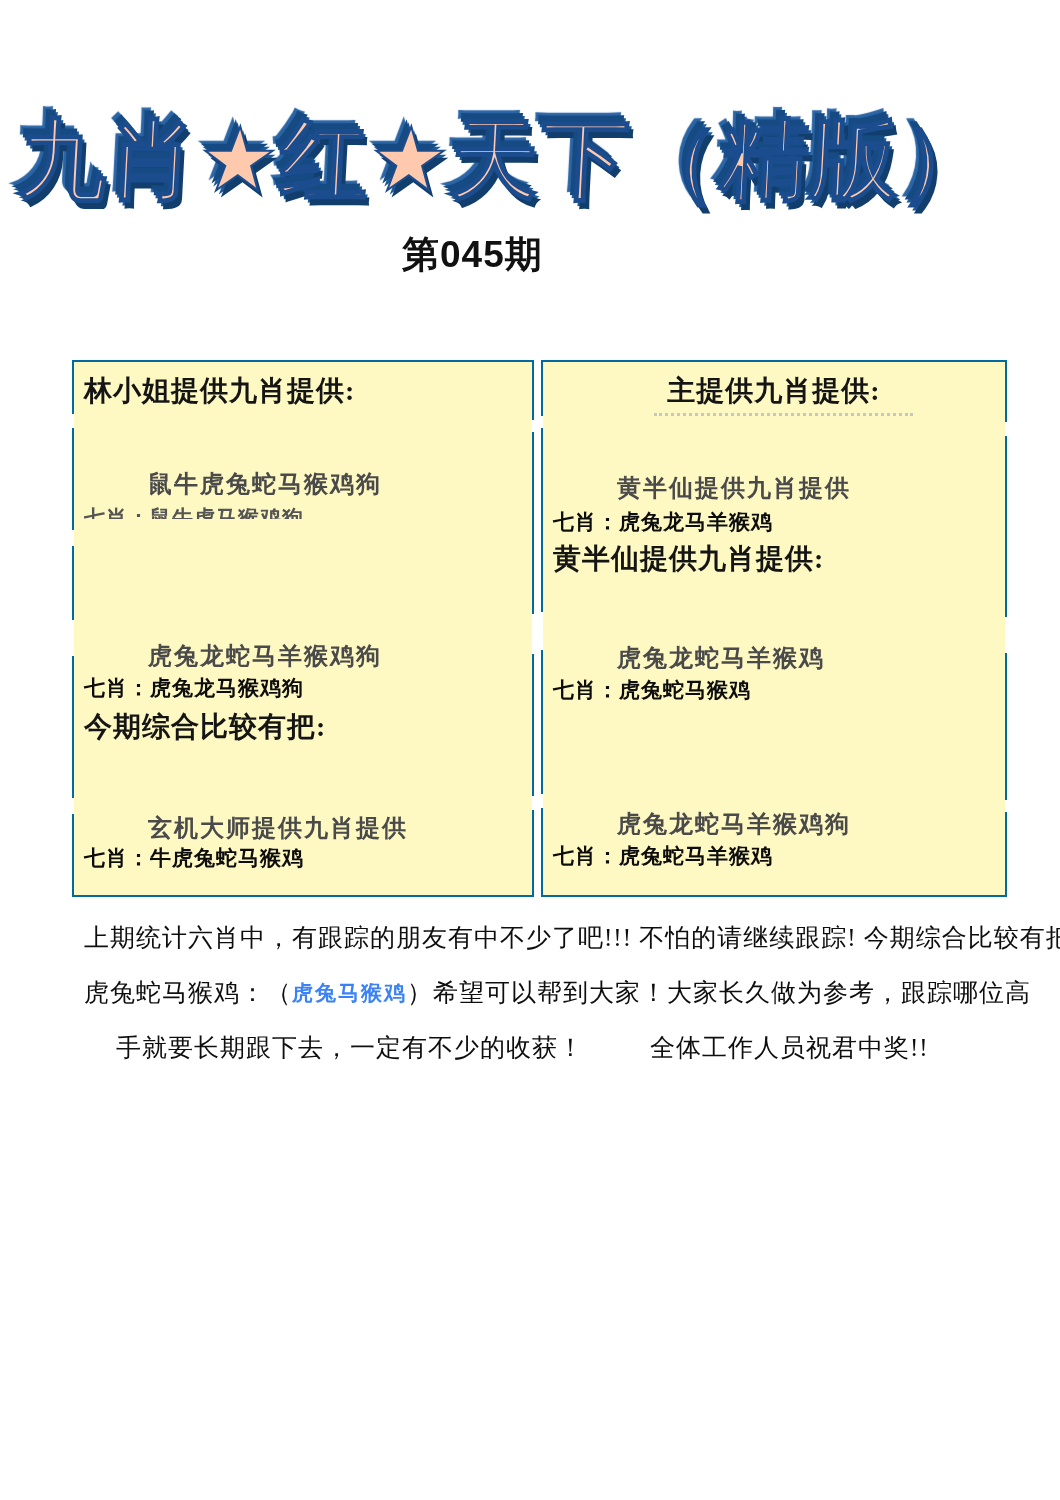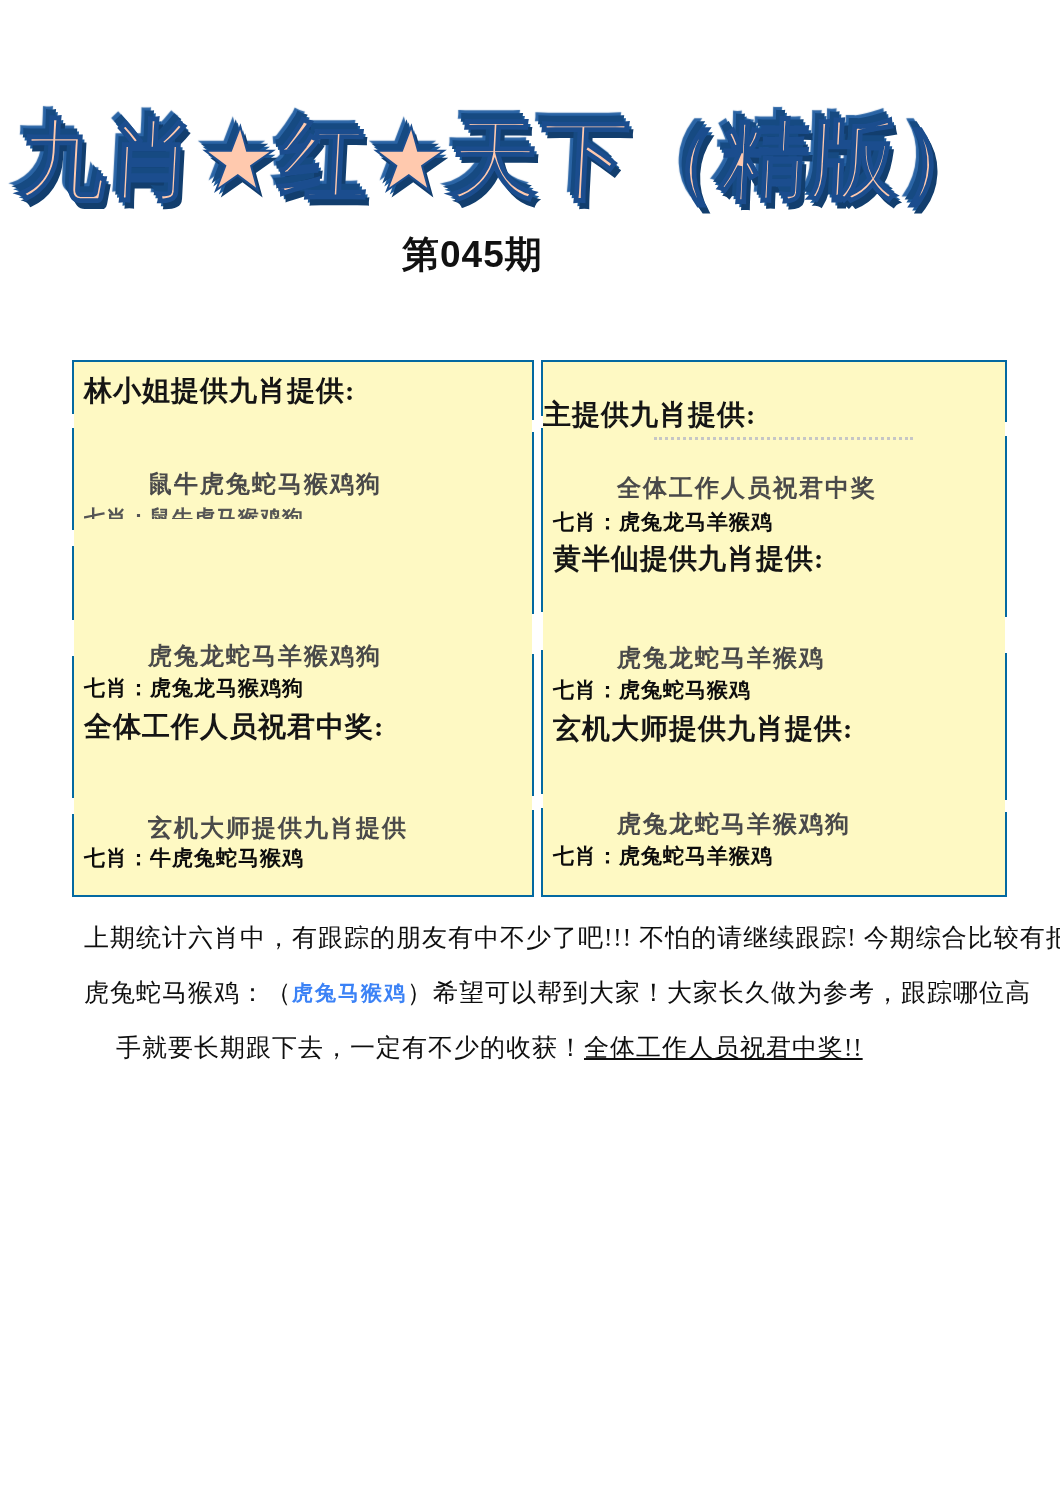--- a/index.html
+++ b/index.html
@@ -31,82 +31,81 @@
   }
   
   .col{position:absolute;top:360px;height:533px;border:2px solid #0369a1;background:#fef9c3;}
   .col-left{left:72px;width:458px;}
   .col-right{left:541px;width:462px;}
   .patch{position:absolute;background:#ffffff;}
   .hdr{
     position:absolute;left:10px;font-size:28px;font-weight:bold;
     letter-spacing:1px;white-space:nowrap;color:#151515;
   }
-  .hdr.center{left:0;width:100%;text-align:left;margin-top:24px;}
+  .hdr.center{left:0;width:100%;text-align:center;}
   .dotty::after{
     content:"";position:absolute;left:4px;bottom:-6px;width:105%;
     border-bottom:3px dotted #c6c6c6;
   }
   .hdr.center.dotty::after{left:24%;width:56%;}
   .nine{
     position:absolute;left:74px;font-size:24px;font-weight:bold;
     color:#4a4a4a;letter-spacing:2px;white-space:nowrap;
   }
   .seven{
     position:absolute;left:10px;font-size:21px;font-weight:bold;
     letter-spacing:1px;white-space:nowrap;color:#0d0d0d;
   }
   .clip{height:15px;overflow:hidden;color:#555;}
   
   .footer{position:absolute;left:84px;top:916px;width:906px;font-size:25px;color:#0e0e0e;}
   .fline{white-space:nowrap;height:55px;line-height:44px;letter-spacing:1px;}
   .fline3{padding-left:32px;}
   .fz{font-size:21px;color:#3b82f6;letter-spacing:2px;vertical-align:1px;font-weight:bold;}
-  .gap{text-decoration:underline;}
+  .gap{margin-left:66px;}
 </style>
 </head>
 <body>
 
 <div>
 
   <h1 class="title">九肖★红★天下（精版）</h1>
 
   <div class="issue">第045期</div>
 
   <div class="col col-left">
     <div class="hdr" style="top:10px">林小姐提供九肖提供:</div>
     <div class="nine" style="top:106px">鼠牛虎兔蛇马猴鸡狗</div>
     <div class="seven clip" style="top:142px">七肖：鼠牛虎马猴鸡狗</div>
 
     <div class="nine" style="top:278px">虎兔龙蛇马羊猴鸡狗</div>
     <div class="seven" style="top:312px">七肖：虎兔龙马猴鸡狗</div>
 
-    <div class="hdr" style="top:346px">全体工作人员祝君中奖:</div>
+    <div class="hdr" style="top:346px">今期综合比较有把:</div>
     <div class="nine" style="top:450px">玄机大师提供九肖提供</div>
     <div class="seven" style="top:482px">七肖：牛虎兔蛇马猴鸡</div>
 
     <div class="patch" style="left:-2px;top:52px;width:2px;height:14px"></div>
     <div class="patch" style="left:-2px;top:168px;width:2px;height:16px"></div>
     <div class="patch" style="left:-2px;top:258px;width:2px;height:36px"></div>
     <div class="patch" style="left:-2px;top:436px;width:2px;height:16px"></div>
     <div class="patch" style="right:-2px;top:58px;width:2px;height:12px"></div>
     <div class="patch" style="right:-2px;top:252px;width:2px;height:40px"></div>
     <div class="patch" style="right:-2px;top:434px;width:2px;height:14px"></div>
   </div>
 
   <div class="col col-right">
     <div class="hdr center dotty" style="top:10px">主提供九肖提供:</div>
-    <div class="nine" style="top:110px">全体工作人员祝君中奖</div>
+    <div class="nine" style="top:110px">黄半仙提供九肖提供</div>
     <div class="seven" style="top:146px">七肖：虎兔龙马羊猴鸡</div>
 
     <div class="hdr" style="top:178px">黄半仙提供九肖提供:</div>
     <div class="nine" style="top:280px">虎兔龙蛇马羊猴鸡</div>
     <div class="seven" style="top:314px">七肖：虎兔蛇马猴鸡</div>
 
-    <div class="hdr" style="top:348px">玄机大师提供九肖提供:</div>
     <div class="nine" style="top:446px">虎兔龙蛇马羊猴鸡狗</div>
     <div class="seven" style="top:480px">七肖：虎兔蛇马羊猴鸡</div>
 
     <div class="patch" style="left:-2px;top:54px;width:2px;height:12px"></div>
     <div class="patch" style="left:-2px;top:250px;width:2px;height:38px"></div>
     <div class="patch" style="left:-2px;top:432px;width:2px;height:14px"></div>
     <div class="patch" style="right:-2px;top:60px;width:2px;height:14px"></div>
     <div class="patch" style="right:-2px;top:255px;width:2px;height:36px"></div>
     <div class="patch" style="right:-2px;top:438px;width:2px;height:12px"></div>
   </div>

